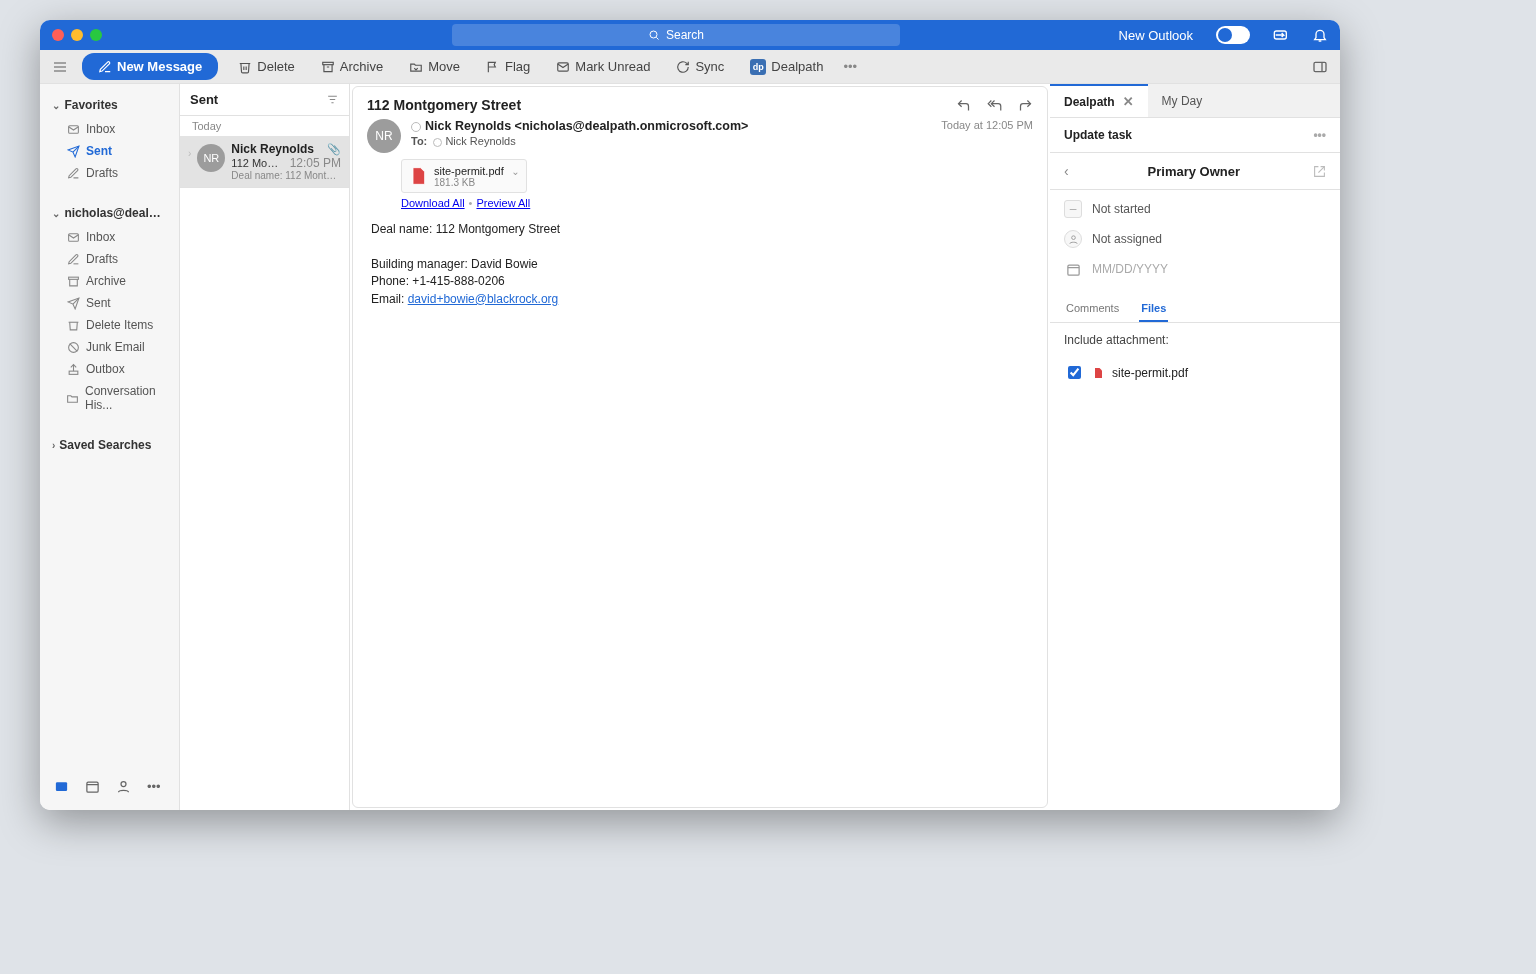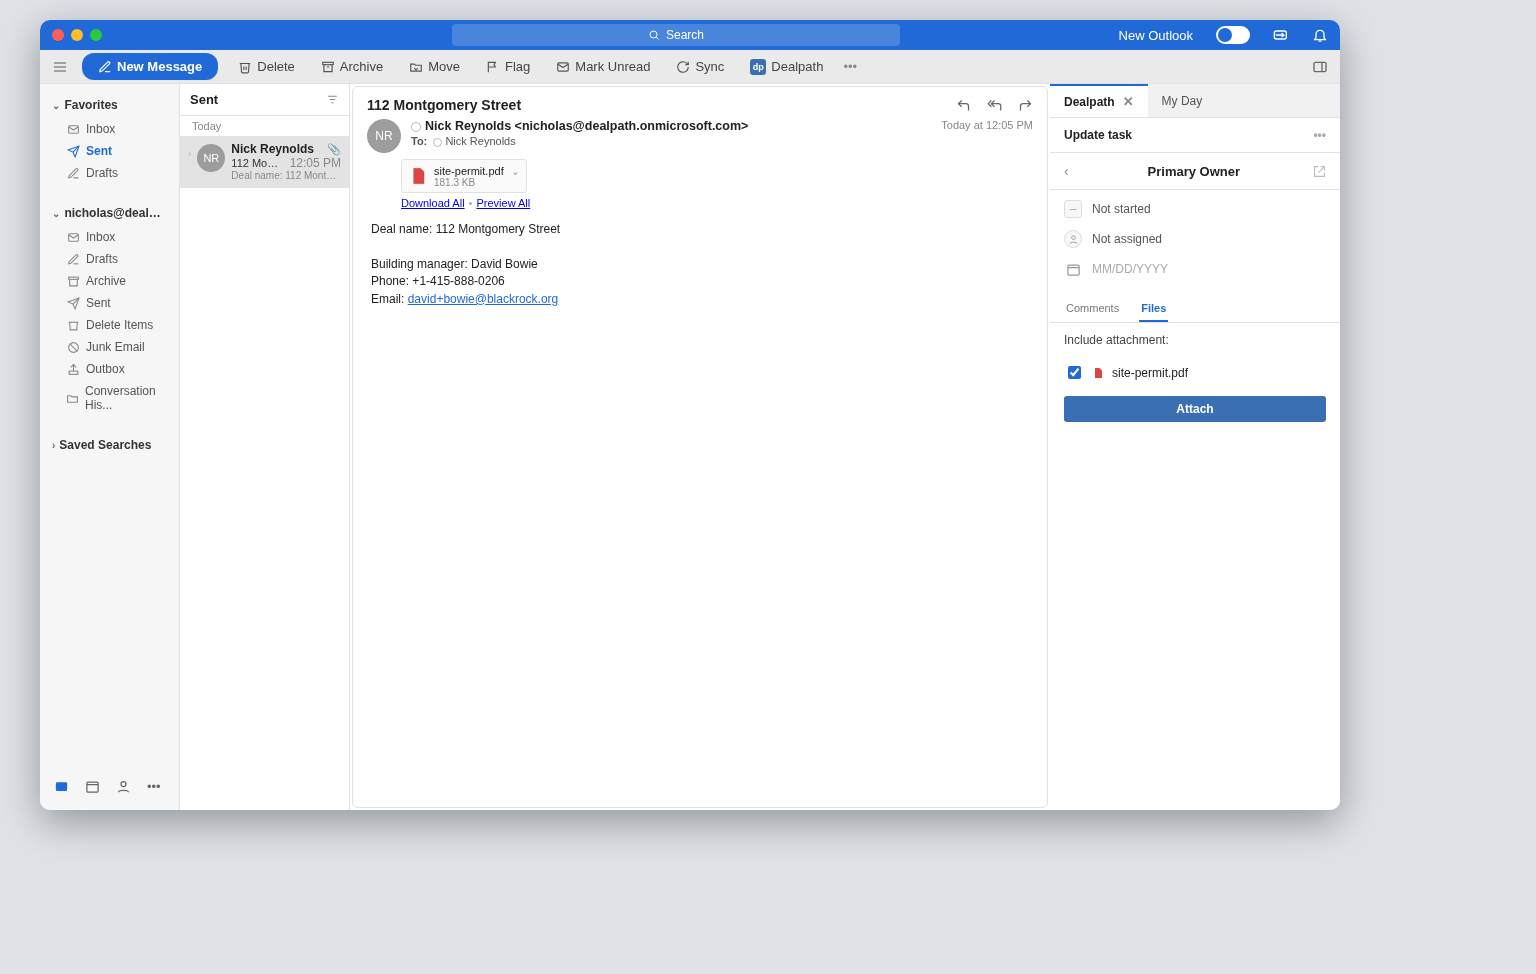--- a/index.html
+++ b/index.html
@@ -497,17 +497,16 @@
       <div class="include">Include attachment:</div>
       <div class="file-row">
         <input type="checkbox" checked="" style="">
         <span class="ic">
             <svg width="12" height="14" viewBox="0 0 24 24" fill="#d44">
               <path d="M6 2h9l5 5v15H6z"></path>
             </svg>
           </span>
         <span>site-permit.pdf</span>
       </div>
-      <button class="attach-btn">Attach</button>
     </div>
 
   </div>
 </div>
 
 </body></html>

